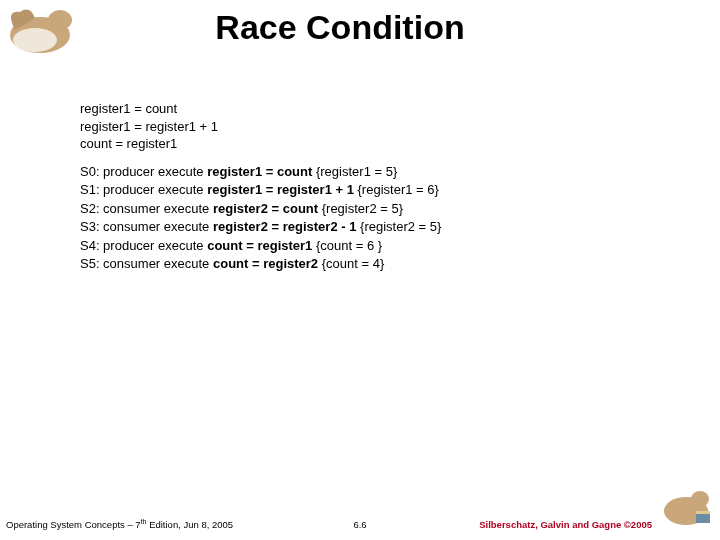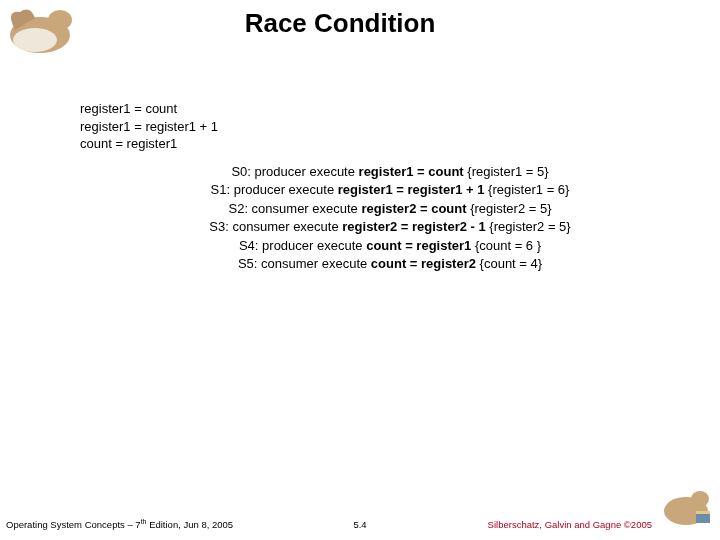--- a/index.html
+++ b/index.html
@@ -18,21 +18,21 @@
   }
   .dino-bottom {
     position: absolute;
     bottom: 12px; right: 2px;
     width: 60px; height: 45px;
   }
   .title {
     position: absolute;
     top: 8px; left: 0; width: 640px;
     text-align: center;
-    font-size: 26px;
+    font-size: 34px;
     font-weight: bold;
     color: #000;
     padding-left: 40px;
   }
   .content {
     position: absolute;
     top: 100px;
     left: 20px;
     width: 680px;
     font-size: 13px;
@@ -55,32 +55,32 @@
     margin-left: 60px;
     margin-bottom: 10px;
     font-size: 13px;
     white-space: pre;
   }
   .steps {
     margin-left: 60px;
     margin-top: 8px;
     font-size: 13px;
   }
-  .step-line { margin-bottom: 1px; text-align: center; }
+  .step-line { margin-bottom: 1px; }
   .bold { font-weight: bold; }
   .footer {
     position: absolute;
     bottom: 10px; left: 0;
     width: 720px;
     font-size: 9.5px;
     color: #000;
   }
   .footer-left { position: absolute; left: 6px; bottom: 0; }
   .footer-mid { position: absolute; left: 0; width: 720px; text-align: center; bottom: 0; }
-  .footer-right { position: absolute; right: 68px; bottom: 0; color: #b00020; font-size: 9.5px; }
+  .footer-right { position: absolute; right: 68px; bottom: 0; color: #b00020; font-size: 9.5px; font-weight: bold; }
   .sup { font-size: 7px; vertical-align: super; }
 </style>
 </head>
 <body>
 
 <svg class="dino-top" viewBox="0 0 85 58">
   <ellipse cx="40" cy="35" rx="30" ry="18" fill="#c9a77a"></ellipse>
   <ellipse cx="60" cy="20" rx="12" ry="10" fill="#c9a77a"></ellipse>
   <path d="M15 30 Q5 10 20 12 Q30 5 35 18" fill="#b8956b"></path>
   <ellipse cx="35" cy="40" rx="22" ry="12" fill="#efe7da"></ellipse>
@@ -109,15 +109,15 @@
     <div class="step-line"><span>S2: consumer execute </span><span class="bold">register2 = count</span><span>   {register2 = 5}</span></div>
     <div class="step-line"><span>S3: consumer execute </span><span class="bold">register2 = register2 - 1</span><span>   {register2 = 5}</span></div>
     <div class="step-line"><span>S4: producer execute </span><span class="bold">count = register1</span><span>   {count = 6 }</span></div>
     <div class="step-line"><span>S5: consumer execute </span><span class="bold">count = register2</span><span>   {count = 4}</span></div>
   </div>
 
 </div>
 
 <div class="footer">
   <div class="footer-left"><span>Operating System Concepts – 7</span><span class="sup">th</span><span> Edition, Jun 8, 2005</span></div>
-  <div class="footer-mid">5.4</div>
+  <div class="footer-mid">6.6</div>
   <div class="footer-right">Silberschatz, Galvin and Gagne ©2005</div>
 </div>
 
 </body></html>

